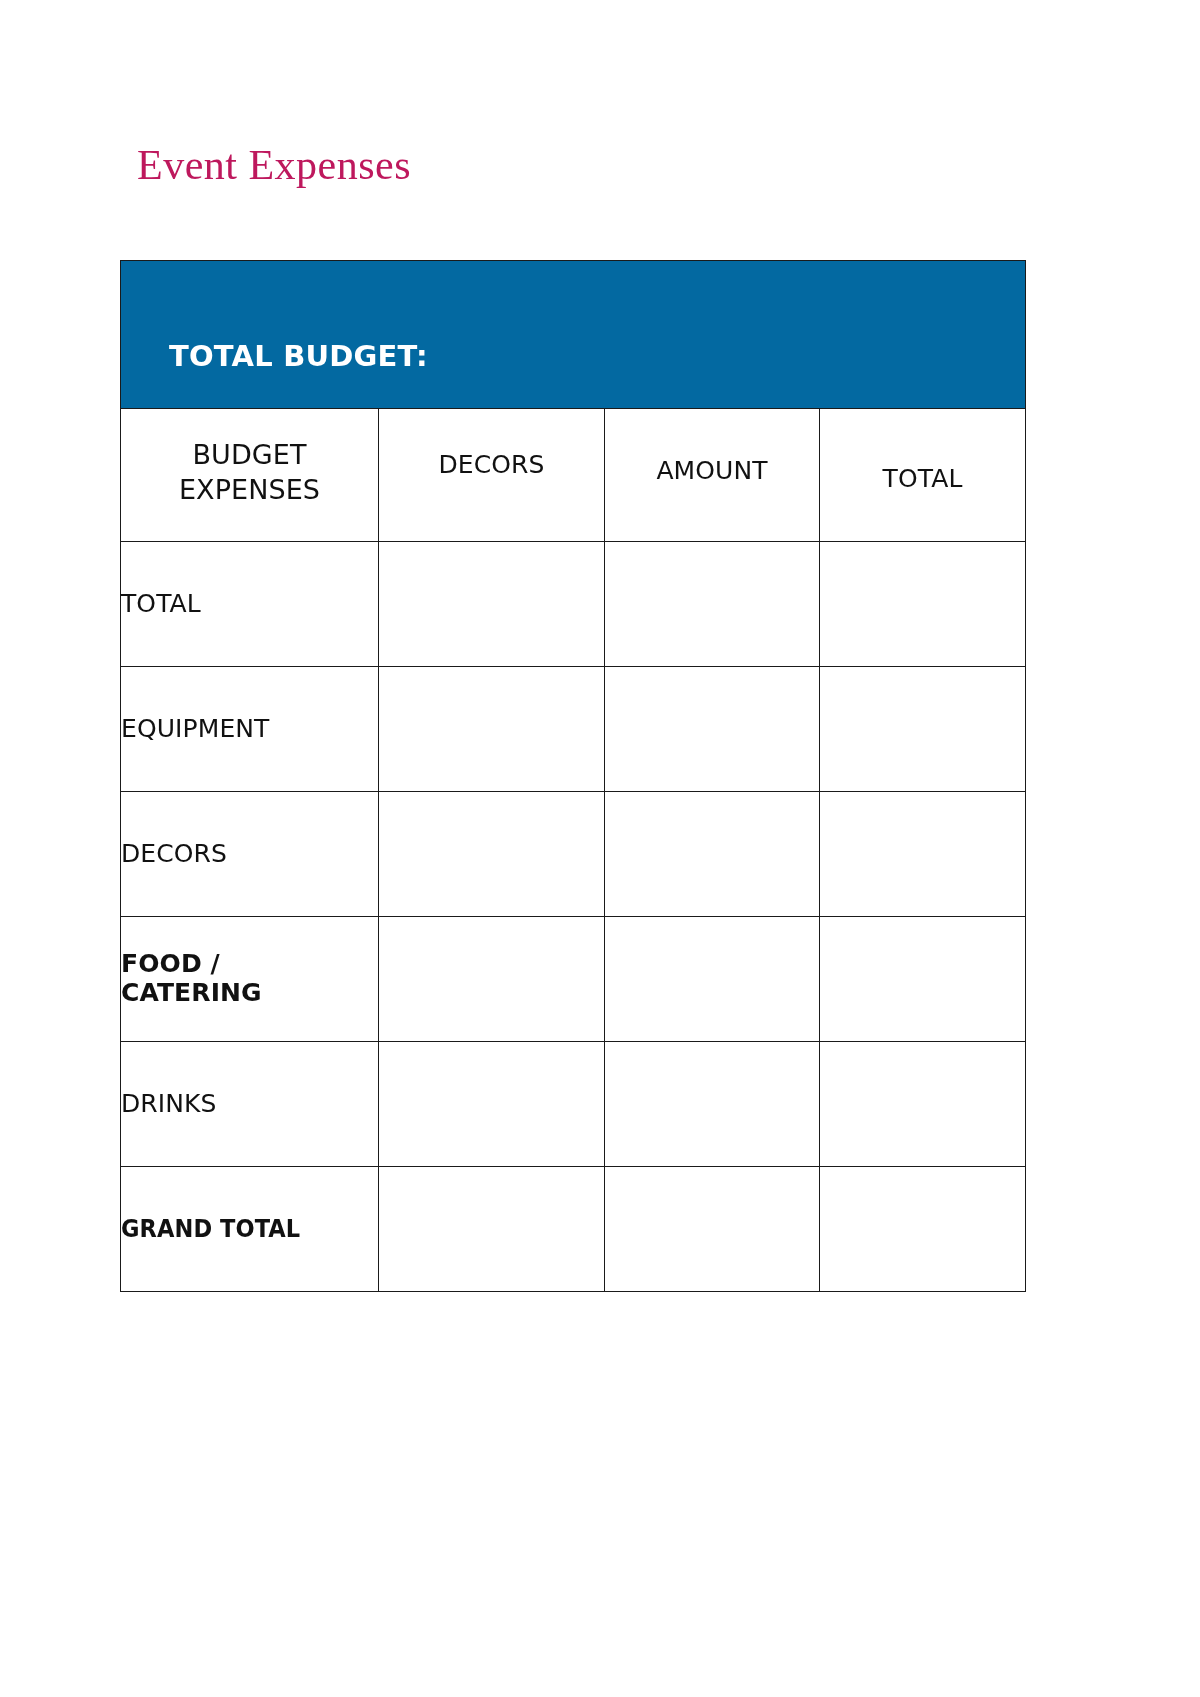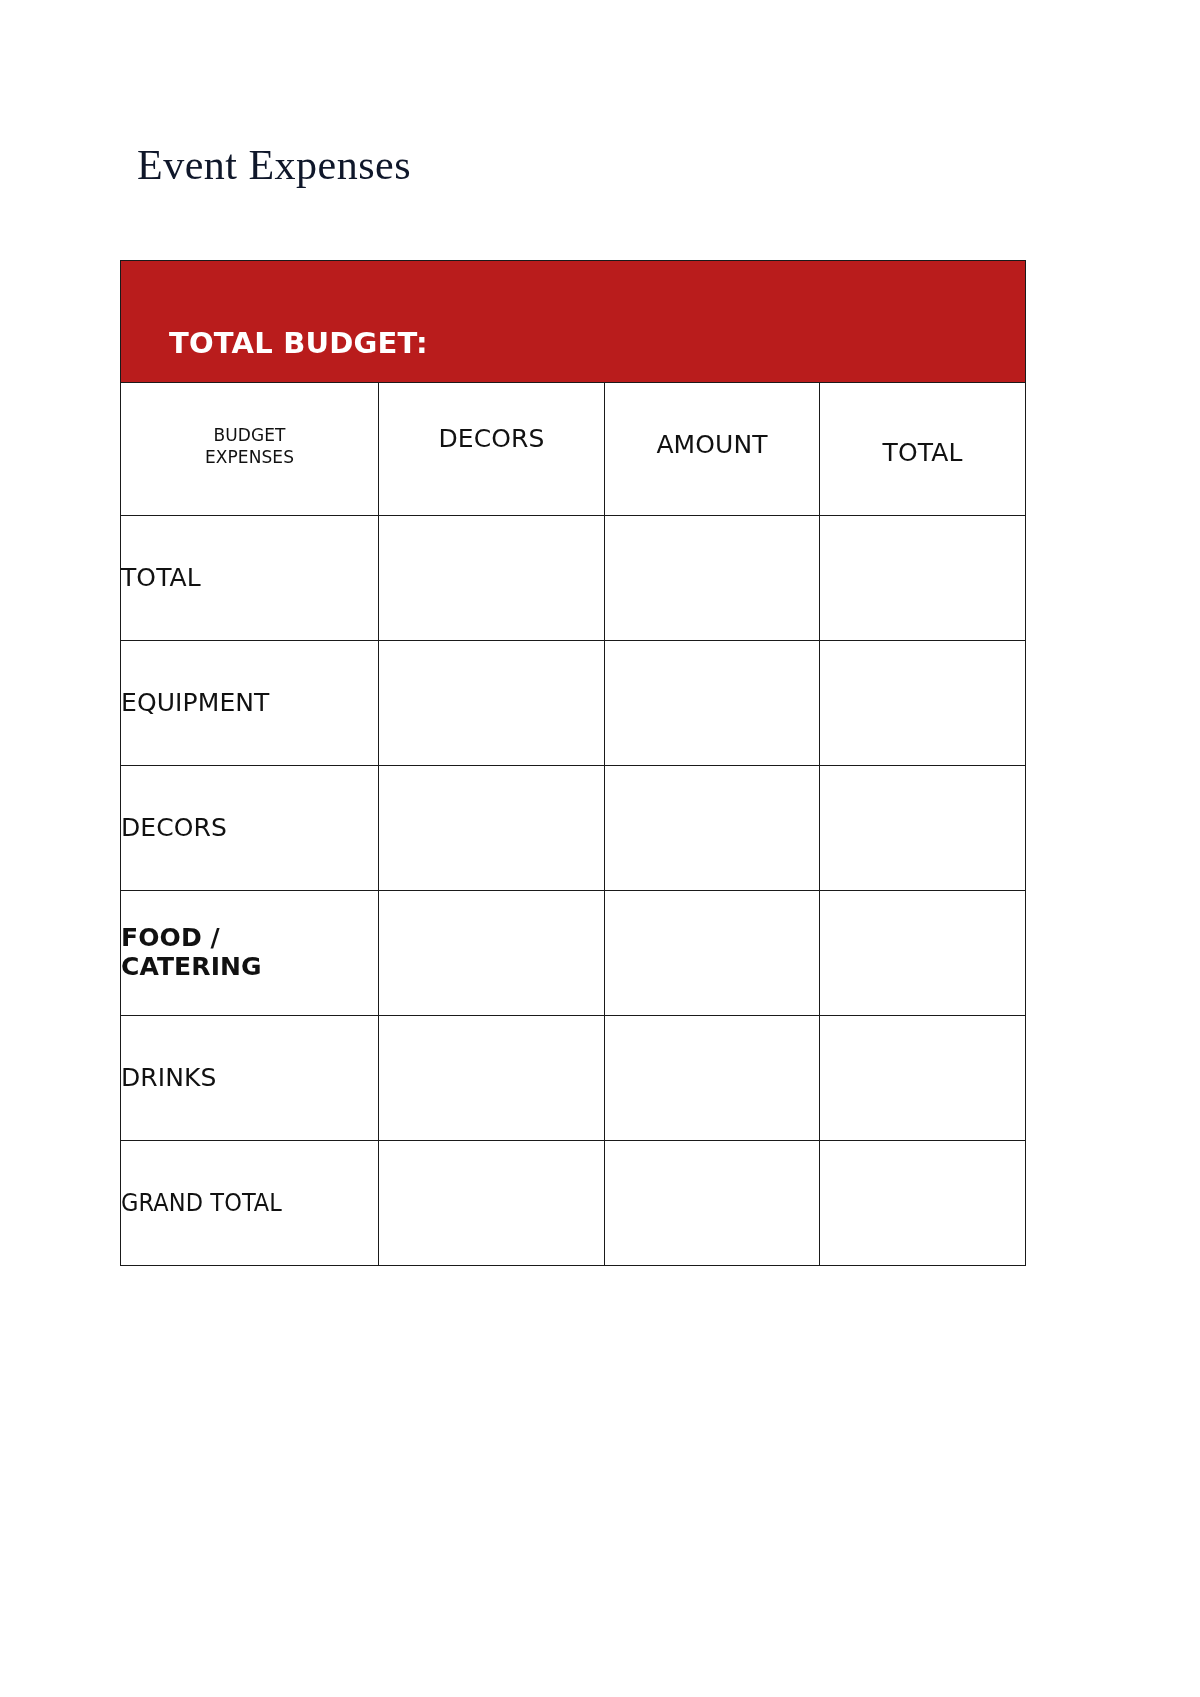--- a/index.html
+++ b/index.html
@@ -24,21 +24,21 @@
 
   
   .doc-title {
     position: absolute;
     left: 137px;
     top: 142px;
     font-family: "Liberation Serif", "DejaVu Serif", serif;
     font-size: 42px;
     font-weight: 400;
     letter-spacing: 0.5px;
-    color: #0f172a;
+    color: #be185d;
     white-space: nowrap;
     line-height: 1.1;
   }
 
   
   .budget-table {
     position: absolute;
     left: 120px;
     top: 260px;
     width: 905px;
@@ -53,22 +53,22 @@
   }
 
   
   col.c-category { width: 258px; }
   col.c-amount   { width: 226px; }
   col.c-payment  { width: 215px; }
   col.c-total    { width: 206px; }
 
   
   .banner-cell {
-    background: #b91c1c;
-    height: 122px;
+    background: #0369a1;
+    height: 148px;
     border: 1px solid #1a1a1a !important;
     padding: 0 !important;
   }
 
   .banner-label {
     font-family: "DejaVu Sans", sans-serif;
     font-size: 29px;
     font-weight: 700;
     color: #ffffff;
     letter-spacing: 0.2px;
@@ -81,21 +81,21 @@
   .head-row td { height: 133px; }
 
   .col-head {
     text-align: center;
     font-size: 25px;
     font-weight: 400;
     color: #111111;
     line-height: 1.28;
     letter-spacing: 0.1px;
   }
-  .col-head.h-category { font-size: 17px; padding-bottom: 4px; }
+  .col-head.h-category { font-size: 27px; padding-bottom: 4px; }
   .col-head.h-amount   { position: relative; top: -10px; }
   .col-head.h-payment  { position: relative; top: -4px; }
   .col-head.h-total    { position: relative; top: 4px; }
 
   
   .data-row td { height: 125px; }
 
   .cat-label {
     font-size: 25px;
     font-weight: 400;
@@ -113,21 +113,21 @@
   .cat-label.two-line { white-space: normal; font-weight: bold; }
 
   .cat-label.overflow {
     position: absolute;
     left: 35px;
     top: 50%;
     transform: translateY(-50%);
   }
 
   .grand {
-    font-weight: 400;
+    font-weight: 700;
     font-size: 25px;
     letter-spacing: 0.1px;
     font-stretch: condensed;
   }
 
   .empty-cell { }
 </style>
 </head>
 <body>
 

